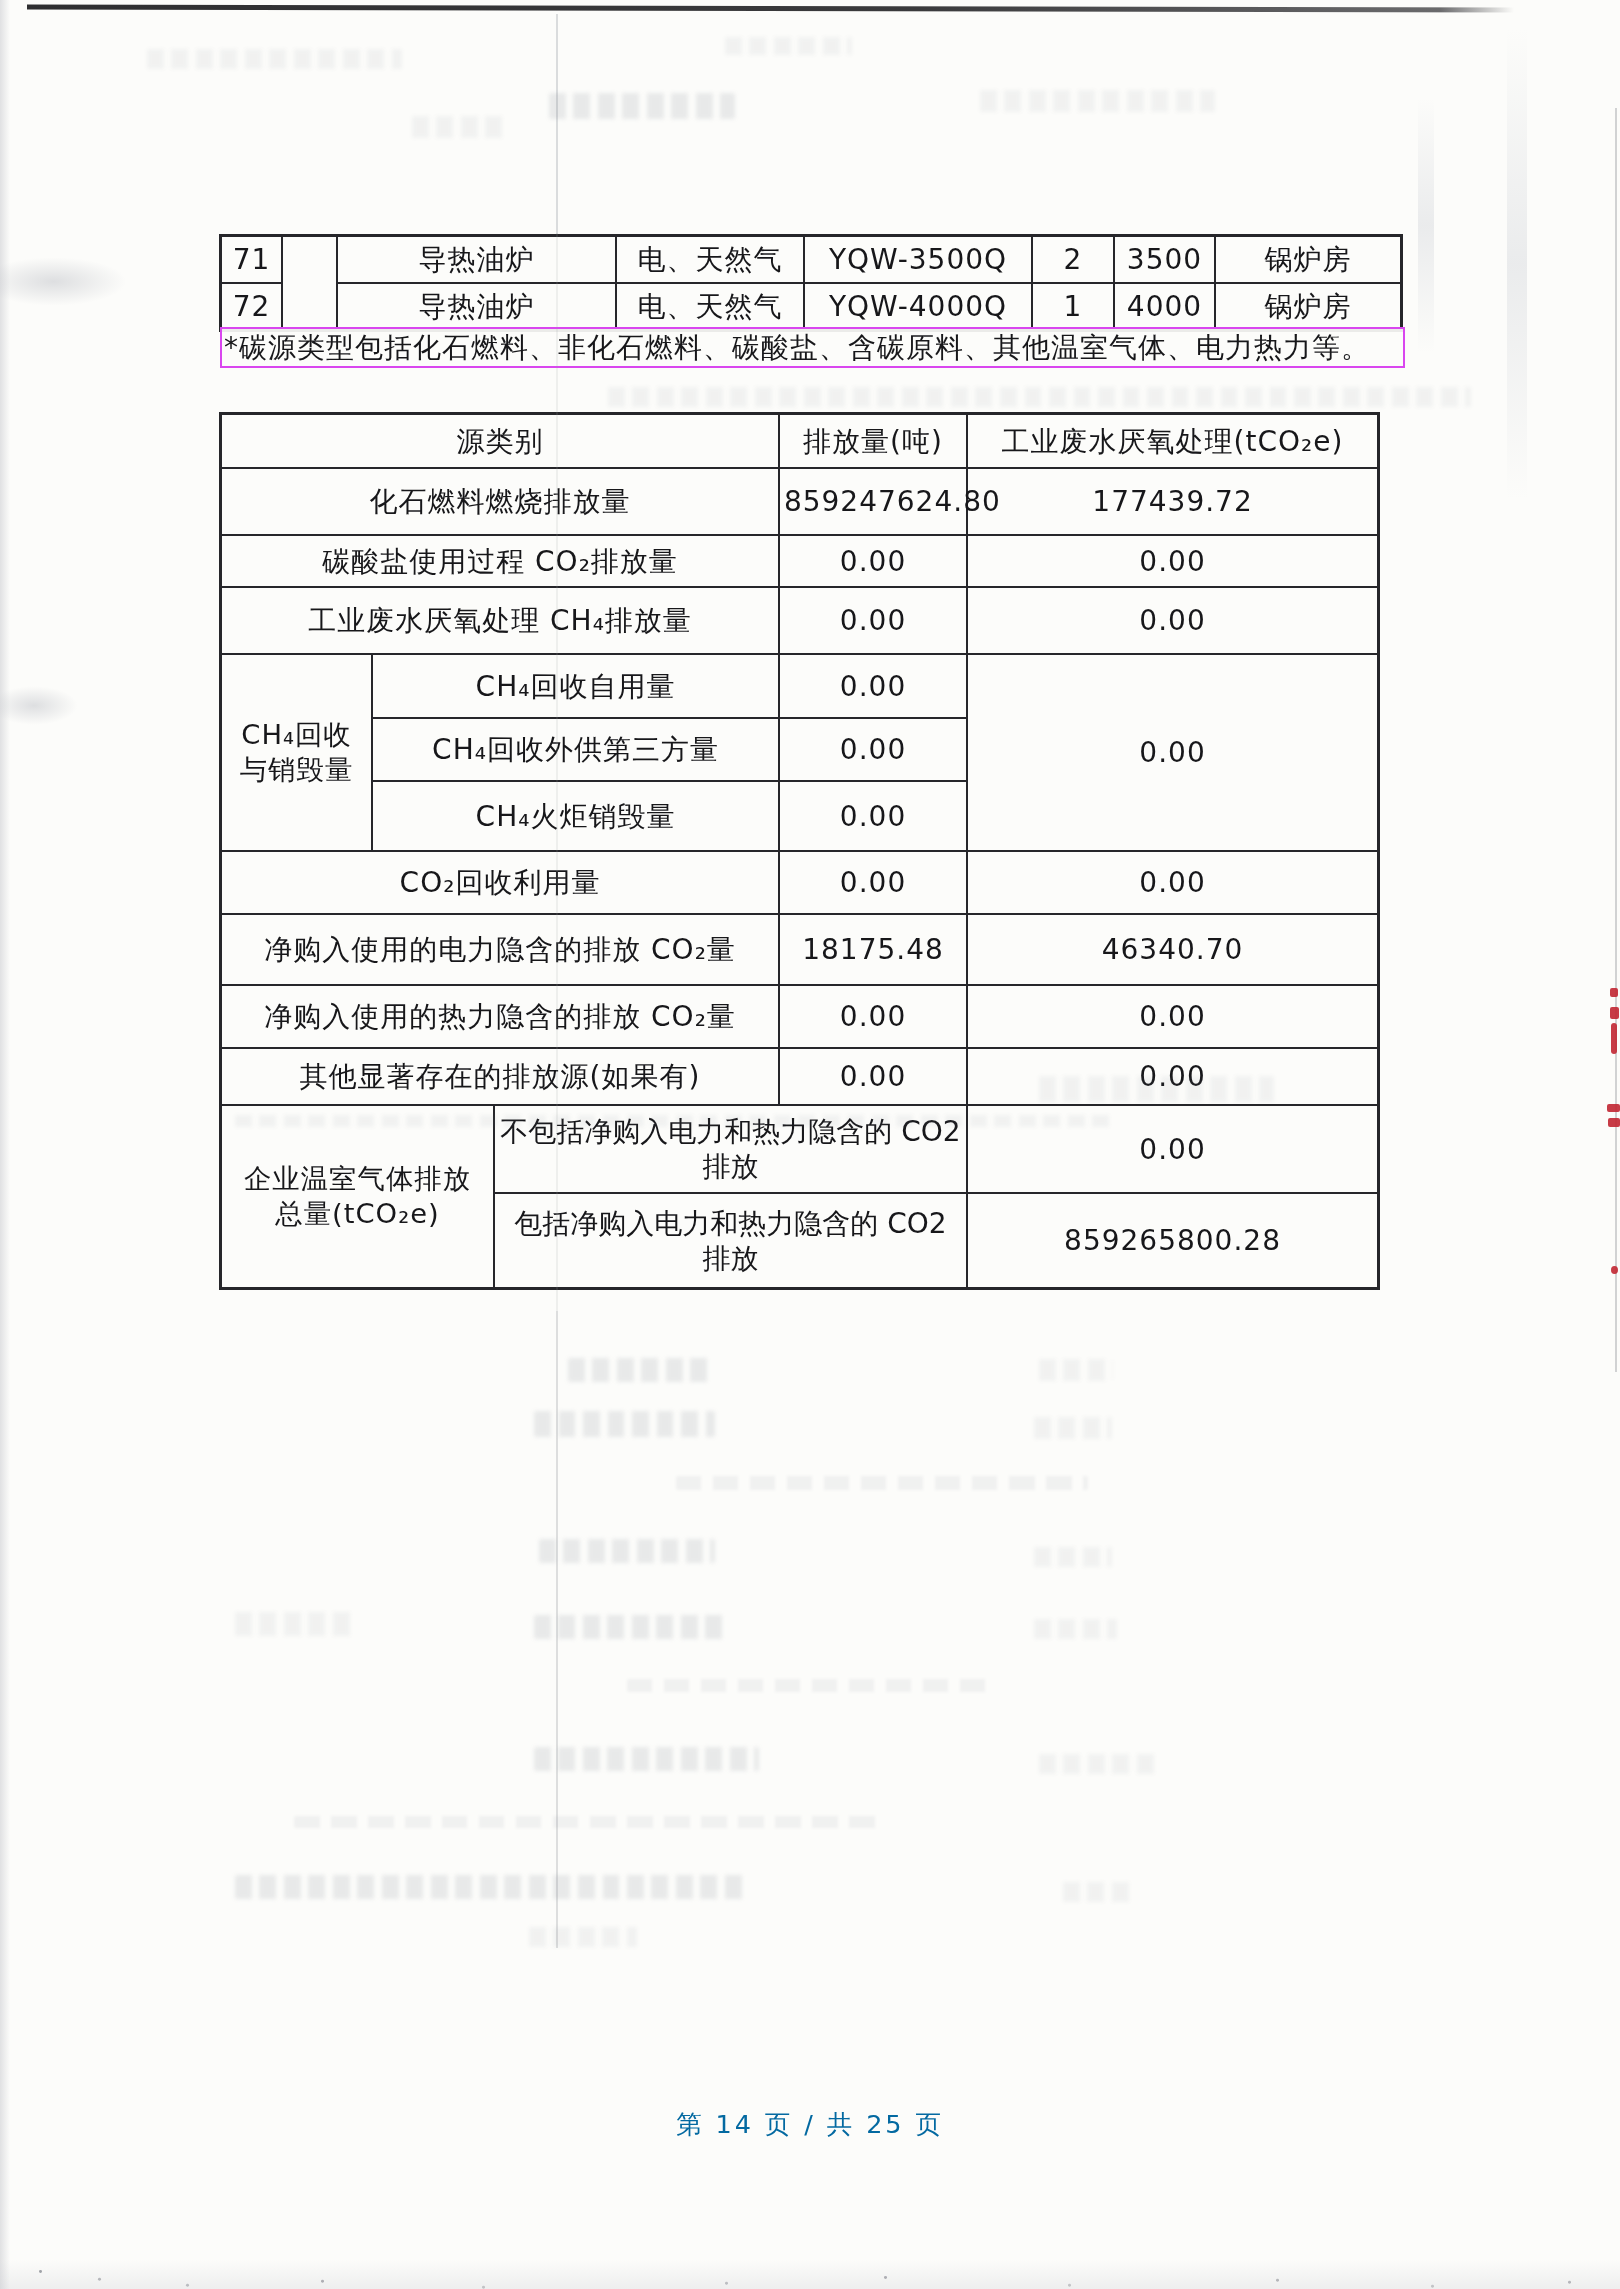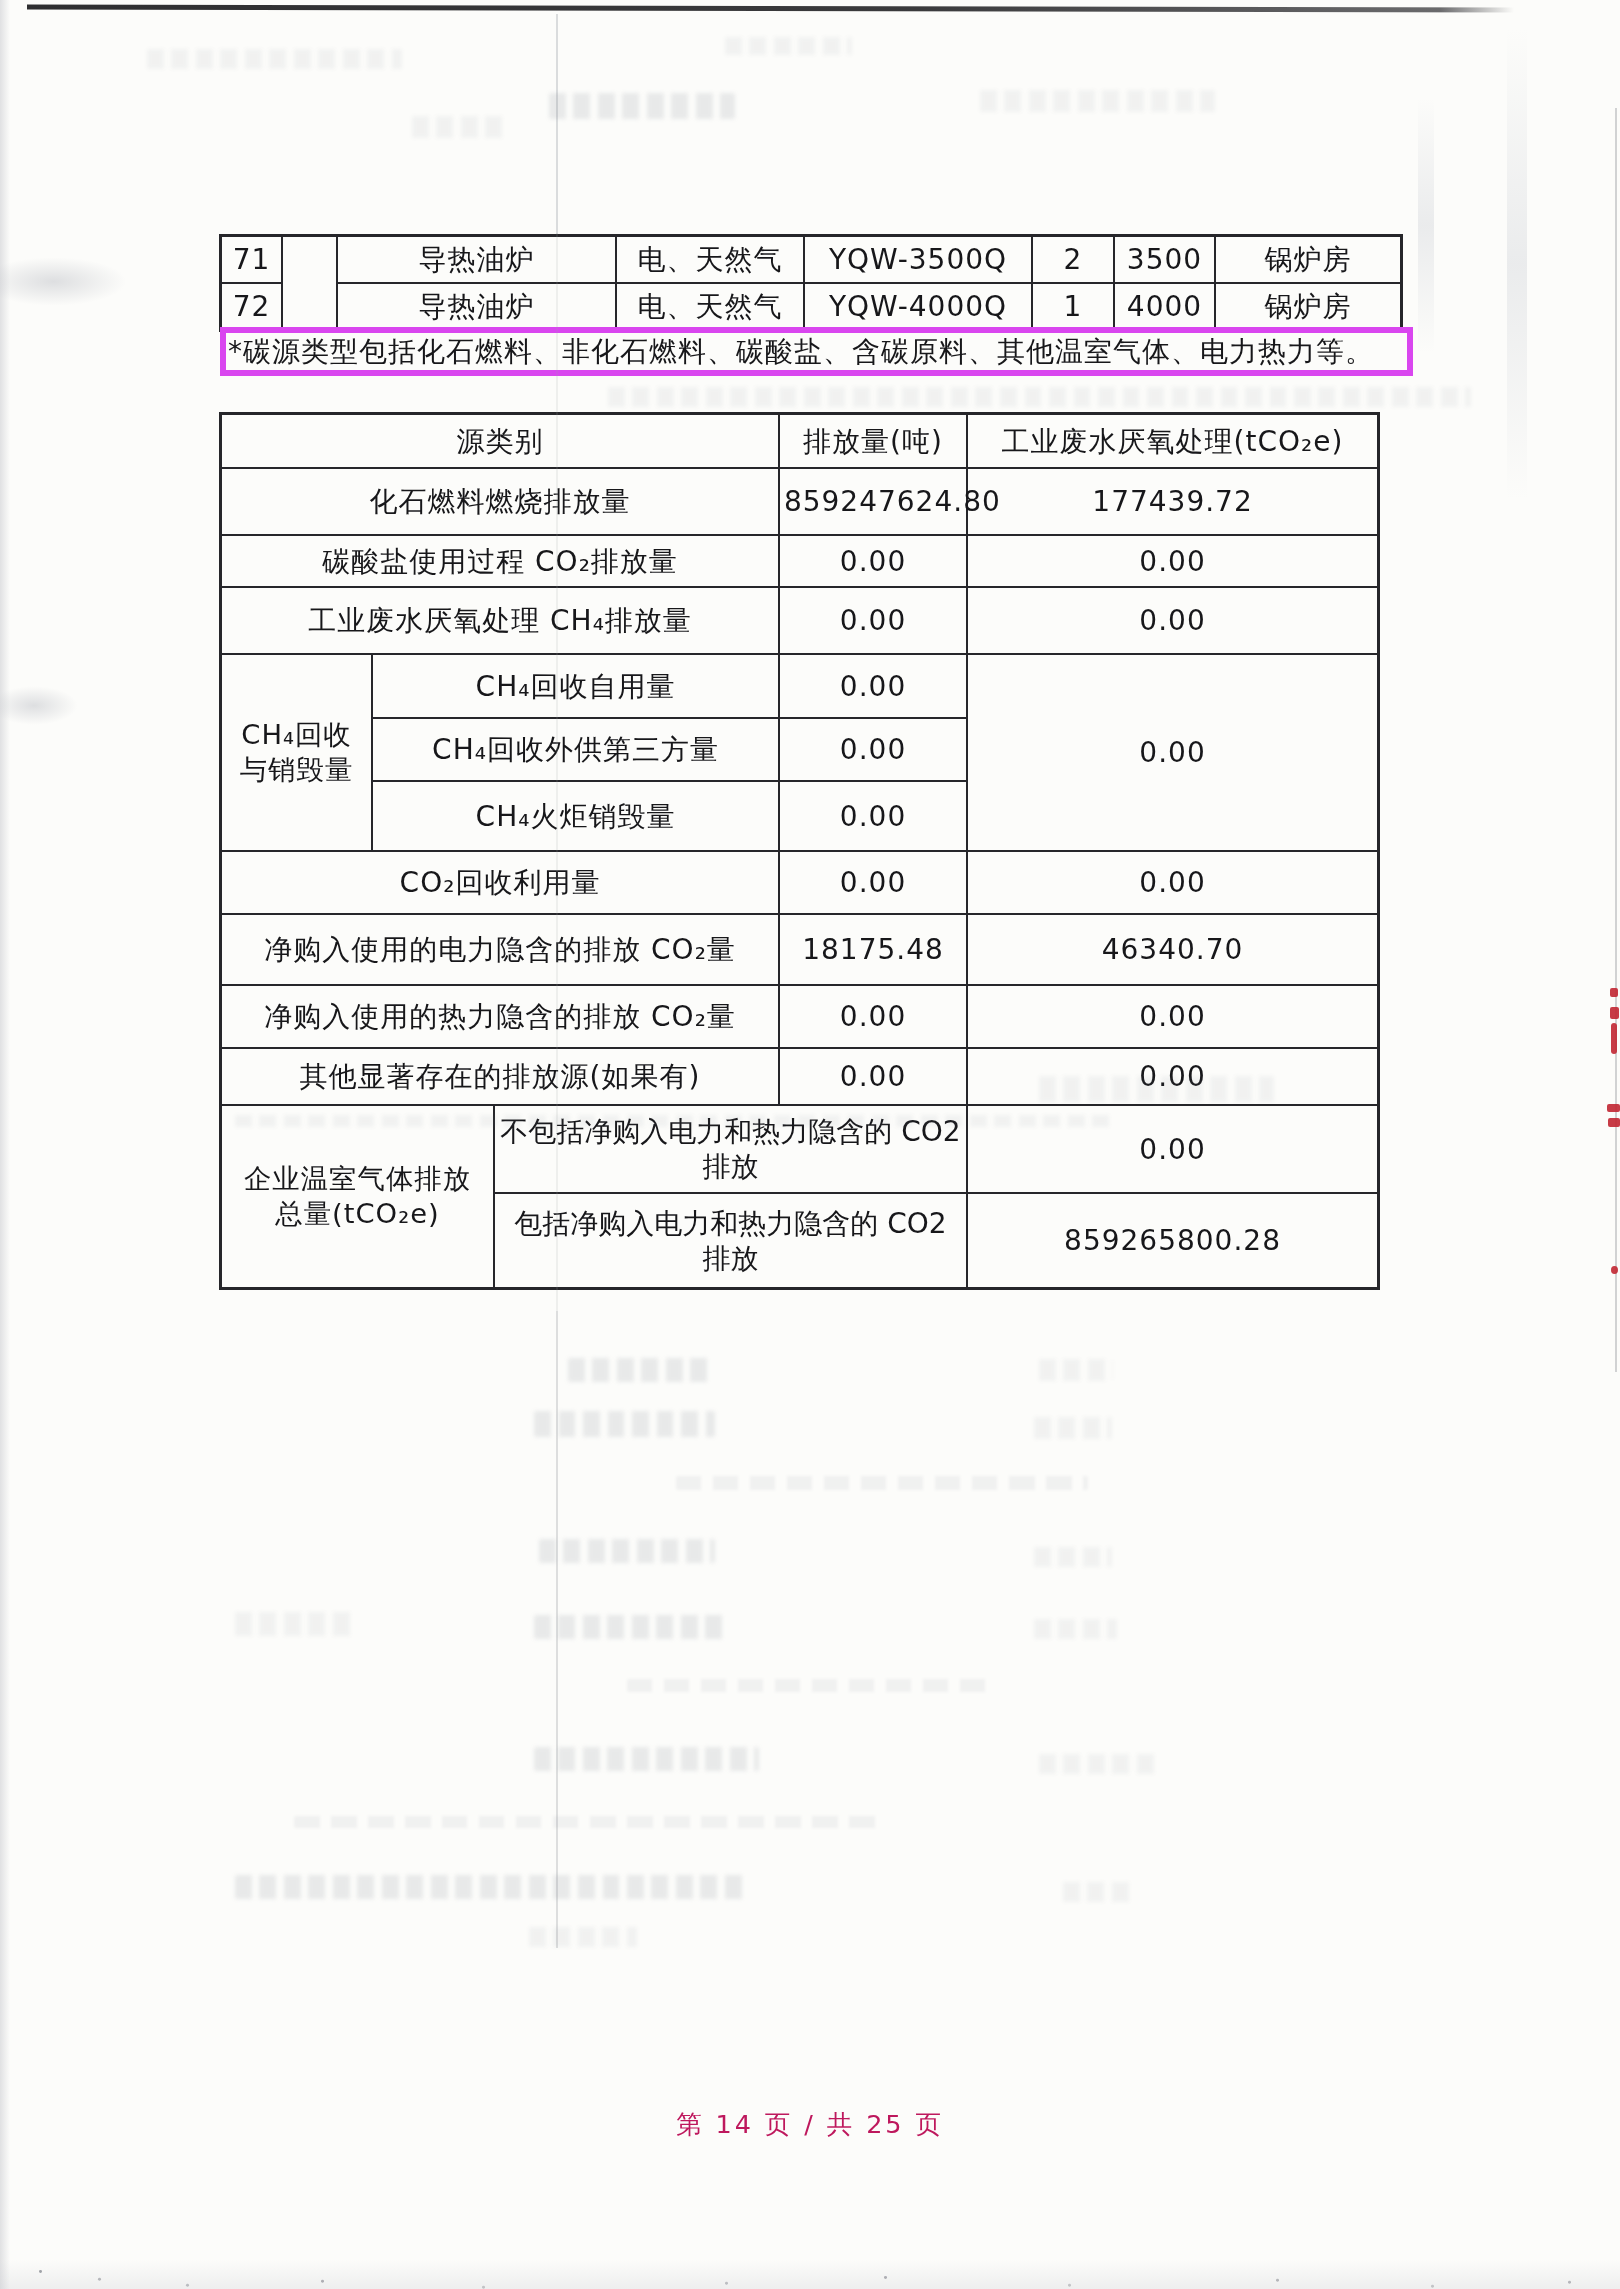--- a/index.html
+++ b/index.html
@@ -42,24 +42,24 @@
   
   .redmark{background:#c22733;border-radius:2px;filter:blur(0.4px);opacity:.9;}
 
   
   table.sheet{position:absolute;border-collapse:collapse;table-layout:fixed;
     box-shadow:0 0 0 1px #26262a;background:rgba(252,252,250,.92);padding-left:9px;}
   table.sheet td{border:2px solid #26262a;text-align:center;vertical-align:middle;
     font-size:28px;letter-spacing:1px;padding:0 3.9px;line-height:1.25;}
   td.nw{white-space:nowrap;}
   td.num{font-size:26.5px;letter-spacing:0;padding:0;white-space:nowrap;}
-  .boxrow{border:6px solid #d946ef;background:rgba(252,252,250,.92);
+  .boxrow{border:2px solid #d946ef;background:rgba(252,252,250,.92);
     display:flex;align-items:center;font-size:28px;letter-spacing:1px;}
   .footer{left:0;top:2107px;width:1620px;text-align:center;
-    font-size:25.5px;letter-spacing:2.9px;color:#be185d;}
+    font-size:25.5px;letter-spacing:2.9px;color:#0369a1;}
   .z2{z-index:2;} .z3{z-index:3;}
 </style>
 </head>
 <body>
 
 <div class="page">
 
   <div class="abs scan-top-line"></div>
   <div class="abs edge-left"></div>
   <div class="abs edge-right-line"></div>

